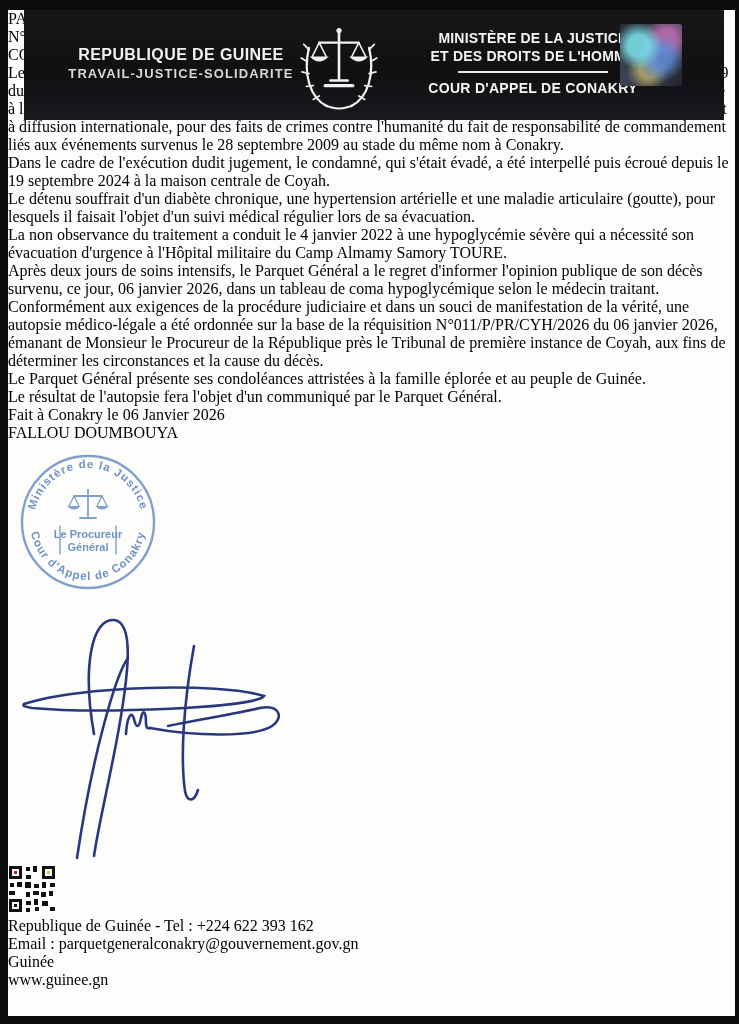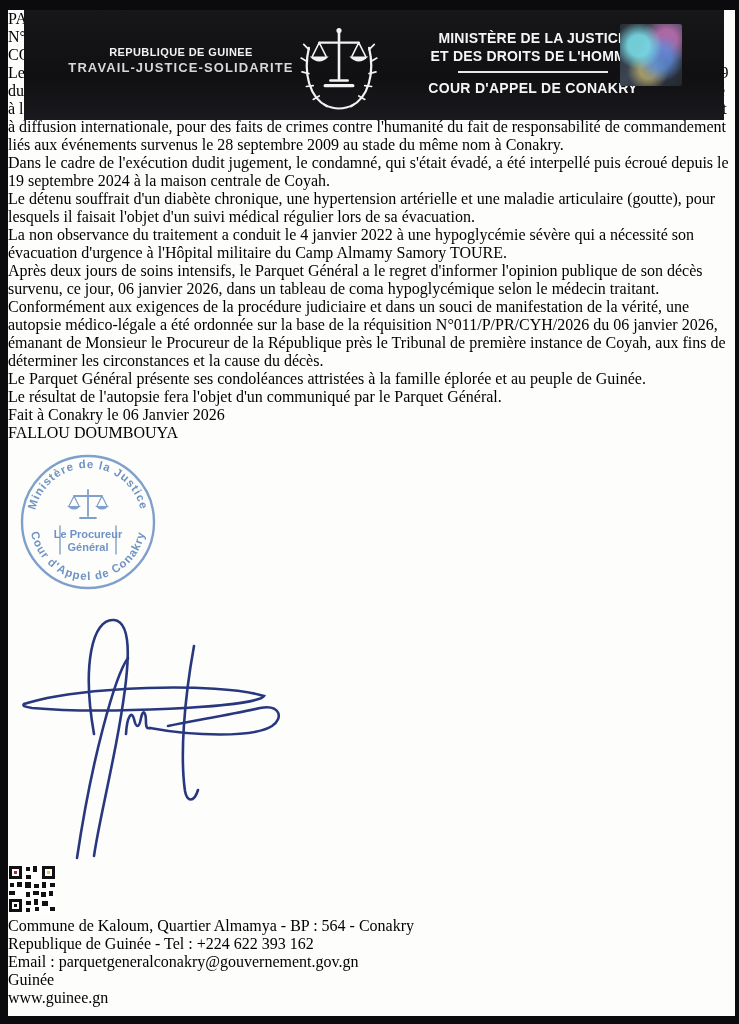--- a/index.html
+++ b/index.html
@@ -6,21 +6,21 @@
   html,body { width:739px; height:1024px; }
   body { background:#0b0b0d; font-family:"Liberation Serif", serif; position:relative; overflow:hidden; }
 
   .page { position:absolute; left:8px; top:10px; width:727px; height:1006px; background:#fdfdfc; }
 
   
   .banner { position:absolute; left:16px; top:0; width:700px; height:110px;
             background:linear-gradient(180deg,#17171a 0%,#101013 60%,#1a1a1e 100%); }
   .rep-block { position:absolute; left:42px; top:36px; width:230px; text-align:center; color:#f2f2f2;
                font-family:"Liberation Sans", sans-serif; }
-  .rep-main { font-size:11px; font-weight:bold; letter-spacing:.4px; }
+  .rep-main { font-size:16px; font-weight:bold; letter-spacing:.4px; }
   .rep-motto { font-size:13px; font-weight:bold; letter-spacing:1.1px; color:#d8d8d8; margin-top:2px; }
   .emblem { position:absolute; left:272px; top:6px; width:86px; height:98px; }
   .ministry-block { position:absolute; left:396px; top:20px; width:226px; text-align:center; color:#f5f5f5;
                     font-family:"Liberation Sans", sans-serif; }
   .ministry-l1, .ministry-l2 { font-size:14px; font-weight:bold; letter-spacing:.2px; line-height:1.25; }
   .ministry-rule { width:150px; height:2px; background:#e9e9e9; margin:6px auto 7px; }
   .court-line { font-size:14px; font-weight:bold; letter-spacing:.3px; }
   .holo { position:absolute; left:596px; top:14px; width:62px; height:62px; border-radius:2px;
           background:
             radial-gradient(circle at 30% 35%, rgba(120,220,230,.9) 0 18%, transparent 40%),
@@ -235,21 +235,20 @@
           <rect x="37" y="4" width="7" height="7"></rect>
           <rect x="4" y="37" width="7" height="7"></rect>
         </g>
       <rect x="6" y="6" width="3" height="3" fill="#b3223a"></rect>
       <rect x="39" y="6" width="3" height="3" fill="#e3c93f"></rect>
       <rect x="6" y="39" width="3" height="3" fill="#111"></rect>
     </svg>
   </div>
 
   <div class="addr">
-    <div>Commune de Kaloum, Quartier Almamya - BP : 564 - Conakry</div>
     <div>Republique de Guinée - Tel : +224 622 393 162</div>
     <div>Email : parquetgeneralconakry@gouvernement.gov.gn</div>
   </div>
 
   <div class="vdiv" style="left:592px"></div>
 
   <div class="brand">
     <div class="brand-name">Guinée</div>
     <div class="brand-url">www.guinee.gn</div>
   </div>

